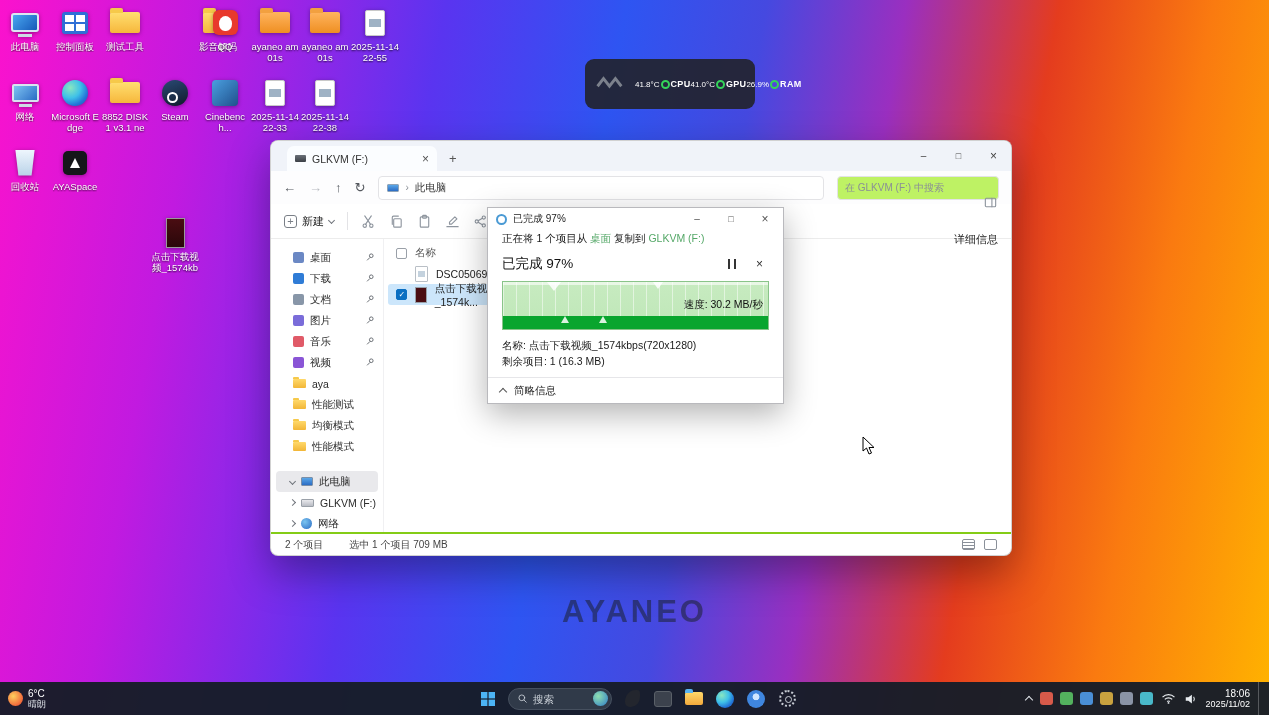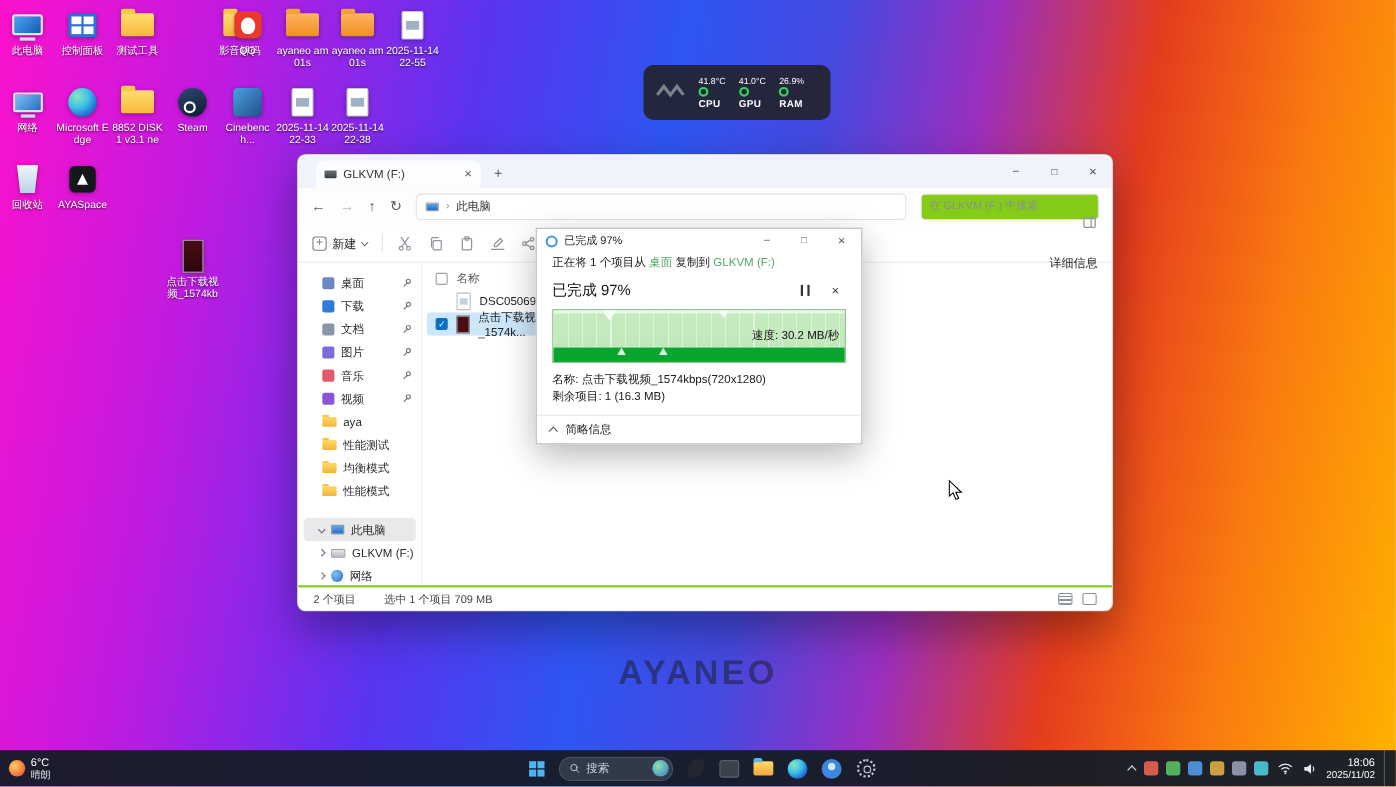--- a/index.html
+++ b/index.html
@@ -40,21 +40,21 @@
   [data-icon="cinebench-icon"]{width:26px;height:26px;border-radius:4px;background:linear-gradient(135deg,#4aa0e0,#20508c);}
   [data-icon="recycle-bin-icon"]{width:22px;height:26px;background:linear-gradient(#eef6fd,#b9d2e8);
     clip-path:polygon(6% 0,94% 0,80% 100%,20% 100%);}
   [data-icon="ayaspace-icon"]{width:24px;height:24px;border-radius:5px;background:#15161a;}
   [data-icon="ayaspace-icon"]::after{content:"";position:absolute;left:7px;top:7px;border-left:5px solid transparent;border-right:5px solid transparent;border-bottom:10px solid #fff;}
   [data-icon="video-thumb-icon"]{width:19px;height:30px;background:linear-gradient(#4a0d12,#2a070a);border:1px solid #999;}
   
   .monitor{position:absolute;left:585px;top:59px;width:170px;height:50px;background:rgba(33,33,36,0.88);
     border-radius:9px;display:flex;align-items:center;padding:0 10px;gap:6px;z-index:5;}
   .mlogo{flex:0 0 34px;opacity:.75;}
-  .mcol{display:flex;flex-direction:column;align-items:flex-start;gap:1px;flex:1;}
+  .mcol{display:flex;align-items:center;gap:1px;flex:1;}
   .mval{font-size:8px;color:#fff;}
   .mring{width:9px;height:9px;border-radius:50%;border:2px solid #35d45a;}
   .mlab{font-size:9px;color:#fff;font-weight:bold;letter-spacing:.3px;}
   
   .explorer{position:absolute;left:270px;top:140px;width:742px;height:416px;background:#fff;border-radius:8px;
     box-shadow:0 16px 40px rgba(0,0,0,0.35);z-index:10;display:flex;flex-direction:column;overflow:hidden;border:1px solid rgba(0,0,0,0.18);}
   .tabbar{height:30px;background:#f0f3f9;display:flex;align-items:flex-end;padding-left:16px;position:relative;flex:none;}
   .tab{height:25px;width:150px;background:#fbfdff;border-radius:7px 7px 0 0;display:flex;align-items:center;padding:0 8px;gap:6px;}
   .tab .tdrive{width:11px;height:7px;background:linear-gradient(#6a7078,#3c4046);border-radius:1px;}
   .tab .tlabel{font-size:10.5px;color:#333;flex:1;white-space:nowrap;overflow:hidden;}
@@ -66,21 +66,21 @@
   .tab-plus{margin:0 0 6px 12px;}
   .win-controls{position:absolute;right:0;top:0;height:30px;display:flex;}
   .wc{width:35px;height:30px;display:flex;align-items:center;justify-content:center;color:#444;}
   .navbar{height:33px;display:flex;align-items:center;padding:0 12px;gap:13px;background:#fdfdfe;flex:none;}
   .nav-arrow{font-size:13px;color:#54585e;line-height:1;}
   .nav-arrow.dis{color:#b9bcc1;}
   .na-back::before{content:"←";} .na-fwd::before{content:"→";} .na-up::before{content:"↑";} .na-re::before{content:"↻";}
   .addressbar{flex:1;height:24px;border:1px solid #e3e3e6;border-radius:4px;display:flex;align-items:center;padding:0 8px;gap:6px;background:#fff;font-size:10.5px;color:#333;}
   .ab-pc{width:12px;height:8px;background:linear-gradient(#5aa7e8,#2b6cc4);border:1px solid #8fa4b8;border-radius:1px;}
   .ab-sep{color:#8a8f96;font-size:10px;}
-  .searchbox{width:162px;height:24px;border:1px solid #e3e3e6;border-radius:4px;display:flex;align-items:center;background:#84cc16;padding:0 7px;gap:20px;}
+  .searchbox{width:162px;height:24px;border:1px solid #e3e3e6;border-radius:4px;display:flex;align-items:center;background:#bef264;padding:0 7px;gap:20px;}
   .searchbox input{border:none;outline:none;flex:1;font-size:10px;color:#333;font-family:inherit;background:transparent;}
   .searchbox input::placeholder{color:#8a8f96;}
   .toolbar{height:35px;display:flex;align-items:center;padding:0 13px;gap:13px;border-bottom:1px solid #ececec;flex:none;}
   .tnew{display:flex;align-items:center;gap:5px;font-size:11px;color:#222;}
   .tplus{width:13px;height:13px;border:1px solid #7a7f87;border-radius:3px;color:#7a7f87;font-size:11px;line-height:11px;text-align:center;}
   .tsep{width:1px;height:18px;background:#e3e3e6;}
   .tico{width:15px;height:15px;stroke:#8e959e;fill:none;stroke-width:1.2;stroke-linecap:round;stroke-linejoin:round;}
   .tdetails{margin-left:auto;display:flex;align-items:flex-end;gap:22px;font-size:11px;color:#222;flex-direction:column;}
   .emain{flex:1;display:flex;min-height:0;}
   .sidebar{width:112px;padding-top:8px;position:relative;flex:none;}

